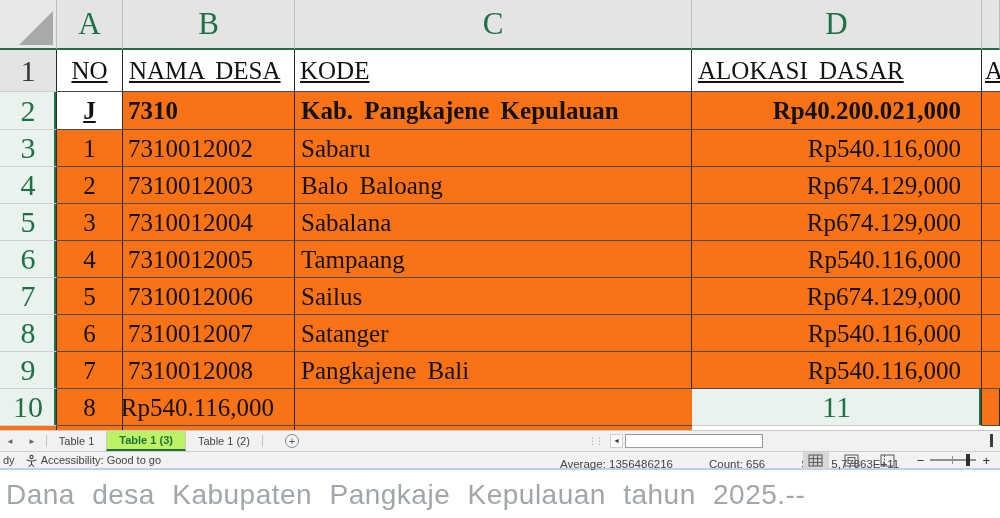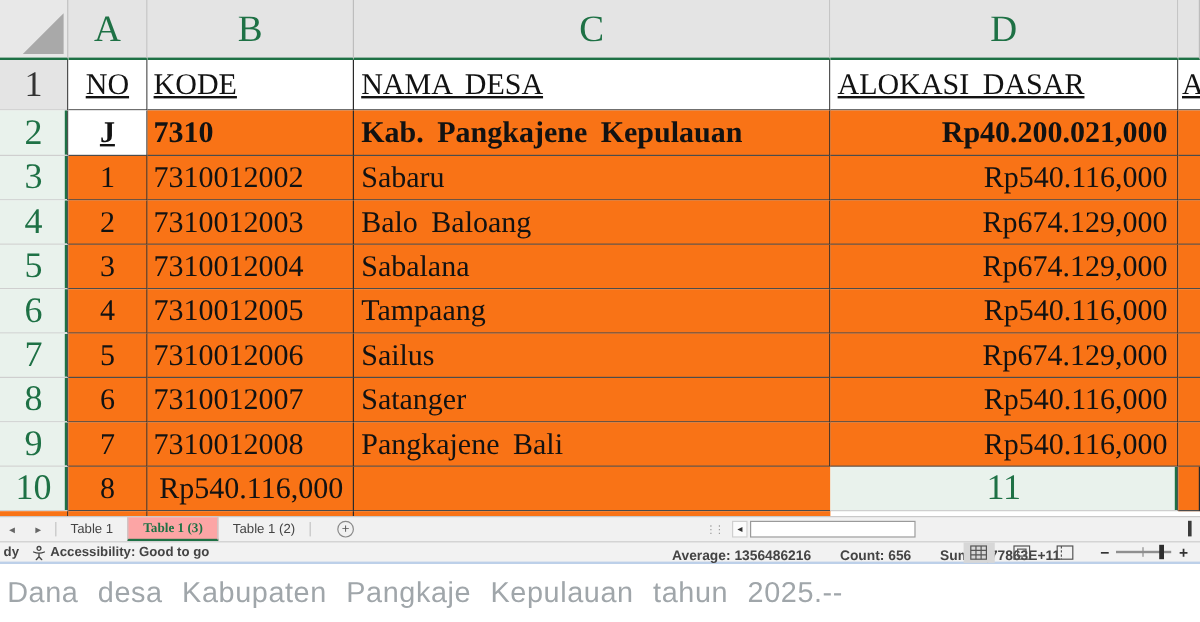--- a/index.html
+++ b/index.html
@@ -38,74 +38,74 @@
     font-size: 25px; color: #121212; background: #f97316;
     display: flex; align-items: center; overflow: hidden; white-space: nowrap;
     border-right: 1px solid #2a2a2a; border-bottom: 1px solid #4c4c4c;
     word-spacing: 5px; line-height: 1;
   }
   .cell.white { background: #fff; text-decoration: underline; }
   .cell.bold { font-weight: bold; }
   .cell.c-no { justify-content: center; }
   .cell.c-kode { padding-left: 5px; }
   .cell.c-nama { padding-left: 6px; }
-  .cell.c-alok { justify-content: flex-end; padding-right: 8px; }
+  .cell.c-alok { justify-content: flex-end; padding-right: 20px; }
   .cell.c-alok.left { justify-content: flex-start; padding-left: 6px; }
   .cell.c-ext { border-right: none; padding-left: 3px; }
 
   
   .tabbar {
     position: absolute; top: 430px; left: 0; width: 1000px; height: 21px;
     background: #f1f1f1; border-top: 1px solid #c9c9c9;
     display: flex; align-items: stretch;
     font-family: "Liberation Sans", sans-serif; font-size: 11px; color: #555;
   }
   .tab-nav { display: flex; align-items: center; gap: 14px; padding: 0 10px 0 6px; color: #666; font-size: 8px; }
   .tab-nav span { cursor: default; }
   .tab-sep { width: 1px; background: #c4c4c4; margin: 4px 0; }
   .tab { display: flex; align-items: center; padding: 0 12px; color: #444; }
   .tab.active {
-    background: #fca5a5; color: #1e7145; font-weight: bold;
-    border-bottom: 2px solid #1e7145; border-left: 1px solid #c9c9c9; border-right: 1px solid #c9c9c9; font-family: Liberation Serif, serif;
+    background: #bef264; color: #1e7145; font-weight: bold;
+    border-bottom: 2px solid #1e7145; border-left: 1px solid #c9c9c9; border-right: 1px solid #c9c9c9;
   }
   .add-sheet {
     width: 14px; height: 14px; border: 1px solid #8a8a8a; border-radius: 50%;
     display: flex; align-items: center; justify-content: center;
     font-size: 11px; color: #555; align-self: center; margin-left: 22px; line-height: 1;
   }
   .hscroll-zone { position: absolute; left: 588px; top: 430px; width: 412px; height: 21px; display: flex; align-items: center; }
   .drag-dots { color: #9a9a9a; font-size: 9px; letter-spacing: -2px; margin-right: 8px; }
   .hs-arrow { font-size: 7px; color: #333; border: 1px solid #cfcfcf; background: #fbfbfb; width: 13px; height: 14px; display: flex; align-items: center; justify-content: center; }
   .hs-thumb { width: 138px; height: 14px; background: #fff; border: 1px solid #9a9a9a; margin-left: 2px; }
   .hs-splitter { position: absolute; right: 7px; top: 4px; width: 3px; height: 13px; background: #3b3b3b; }
 
   
   .statusbar {
     position: absolute; top: 451px; left: 0; width: 1000px; height: 19px;
     background: #f2f2f2; border-top: 1px solid #cdcdcd; border-bottom: 2px solid #bdd0e9;
-    font-family: "Liberation Sans", sans-serif; font-size: 11px; color: #444; font-weight: bold;
+    font-family: "Liberation Sans", sans-serif; font-size: 11px; color: #444;
   }
   .sb-left { position: absolute; left: 0; top: 0; height: 100%; display: flex; align-items: center; gap: 10px; padding-left: 3px; }
   .sb-acc { display: flex; align-items: center; gap: 3px; }
-  .sb-agg { position: absolute; left: 560px; top: 4px; height: 100%; display: flex; align-items: center; gap: 24px; font-size: 11.5px; }
+  .sb-agg { position: absolute; left: 560px; top: 4px; height: 100%; display: flex; align-items: center; gap: 36px; font-size: 11.5px; }
   .sb-right { position: absolute; right: 4px; top: 0; height: 100%; display: flex; align-items: center; }
   .view-btn { width: 26px; height: 17px; display: flex; align-items: center; justify-content: center; margin-right: 10px; }
   .view-btn.active { background: #d7d7d7; }
   .zoom-minus, .zoom-plus { font-size: 13px; color: #333; padding: 0 6px; }
   .zoom-track { position: relative; width: 46px; height: 2px; background: #8f8f8f; }
   .zoom-tick { position: absolute; left: 22px; top: -3px; width: 1px; height: 8px; background: #8f8f8f; }
   .zoom-handle { position: absolute; right: 6px; top: -5px; width: 4px; height: 12px; background: #2e2e2e; }
 
   
   .caption-area {
     position: absolute; top: 472px; left: 0; width: 1000px; height: 46px;
     background: #fff; display: flex; align-items: center; padding-left: 6px;
   }
   .caption-text {
-    font-family: "Liberation Sans", sans-serif; font-size: 24px;
+    font-family: "Liberation Sans", sans-serif; font-size: 28px;
     color: #a0a6aa; word-spacing: 9px; letter-spacing: 0.5px; white-space: nowrap;
   }
 </style>
 </head>
 <body>
 
 <div class="screen">
 
   <div class="sheet">
     <div class="grid">
@@ -114,22 +114,22 @@
           <div class="tri"></div>
         </div>
       <div class="colhead">A</div>
       <div class="colhead">B</div>
       <div class="colhead">C</div>
       <div class="colhead">D</div>
       <div class="colhead"></div>
 
       <div class="rowhead plain">1</div>
       <div class="cell white c-no">NO</div>
+      <div class="cell white c-nama">NAMA DESA</div>
       <div class="cell white c-kode">KODE</div>
-      <div class="cell white c-nama">NAMA DESA</div>
       <div class="cell white c-alok left">ALOKASI DASAR</div>
       <div class="cell white c-ext">A</div>
 
       <div class="rowhead">2</div>
       <div class="cell white bold c-no">J</div>
       <div class="cell bold c-kode">7310</div>
       <div class="cell bold c-nama">Kab. Pangkajene Kepulauan</div>
       <div class="cell bold c-alok">Rp40.200.021,000</div>
       <div class="cell c-ext"></div>
 

